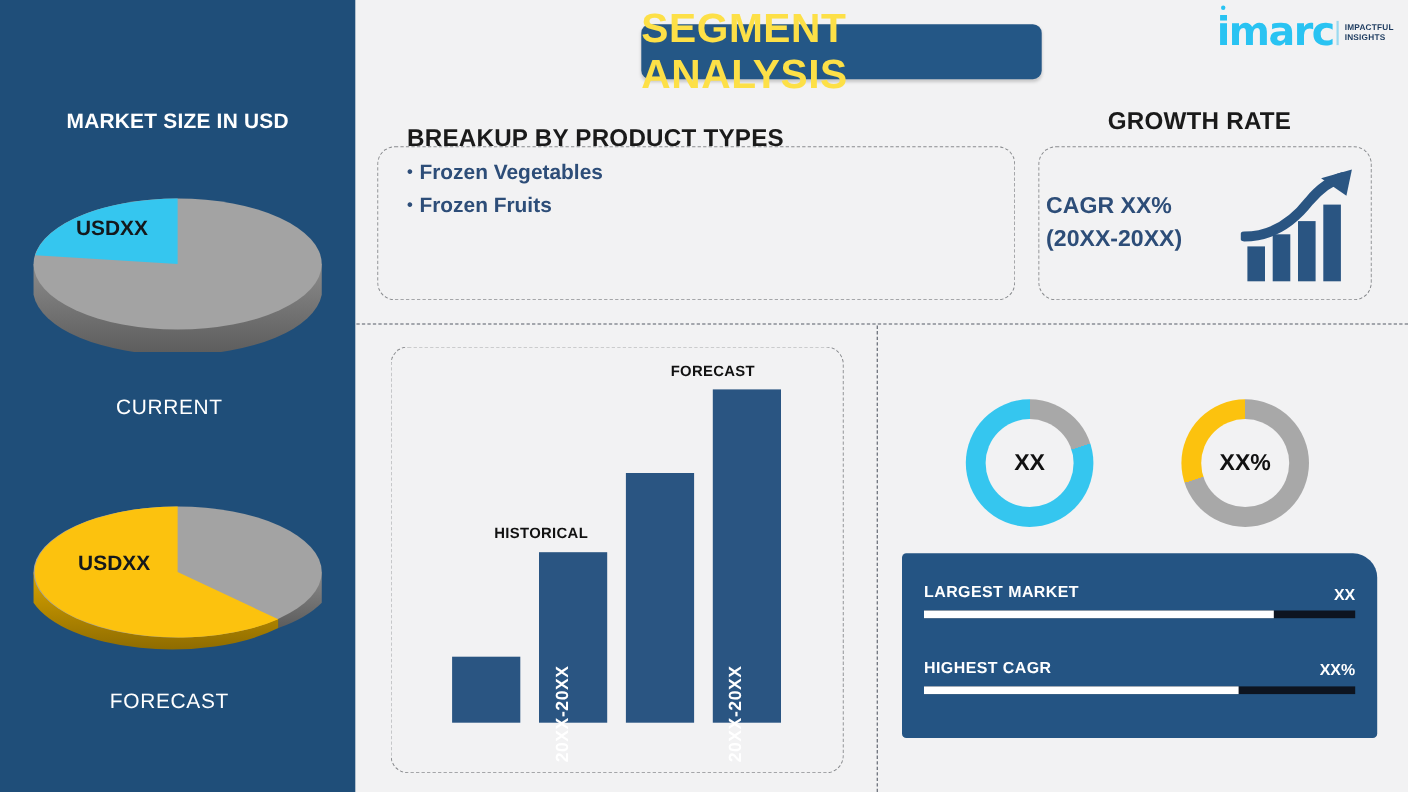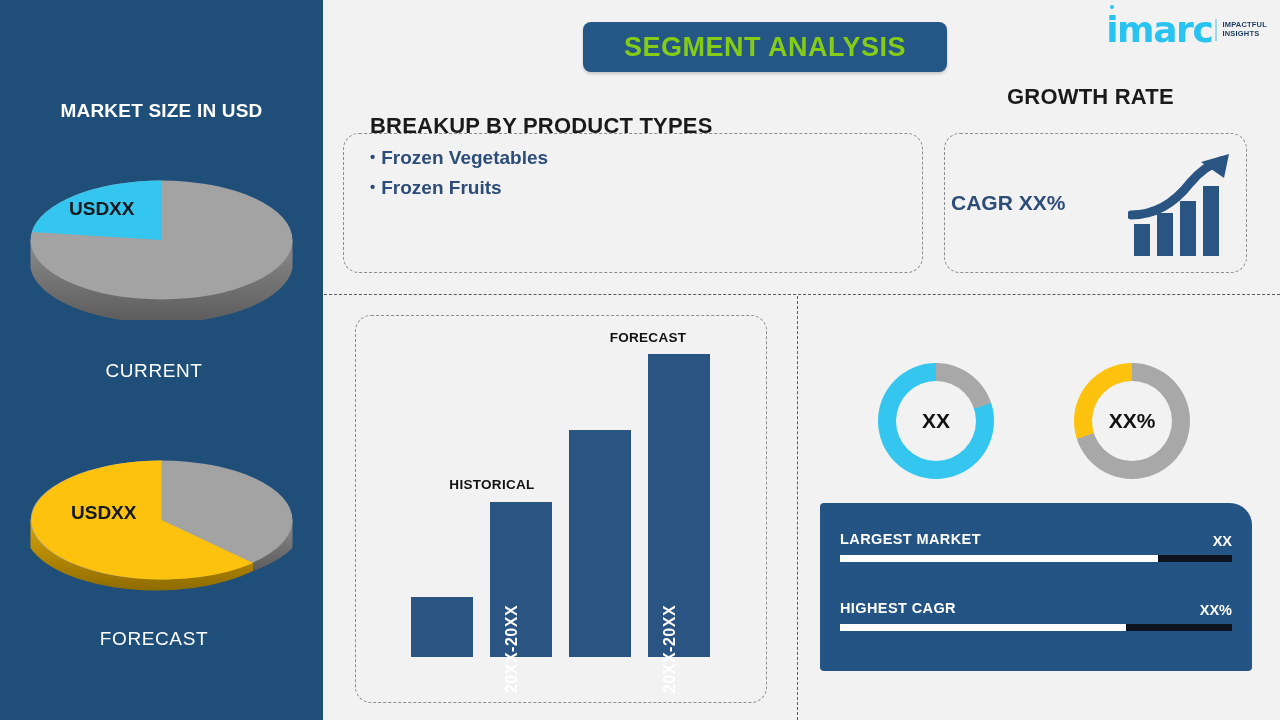--- a/index.html
+++ b/index.html
@@ -64,22 +64,22 @@
     left: 583px; top: 22px;
     width: 364px; height: 50px;
     background: #245786;
     border-radius: 8px;
     display: flex;
     align-items: center;
     justify-content: center;
     box-shadow: 0 2px 3px rgba(0,0,0,0.18);
   }
   #header-banner span {
-    color: #84cc16;
-    font-size: 27px;
+    color: #fde047;
+    font-size: 37px;
     font-weight: bold;
     letter-spacing: 0.5px;
   }
 
   
   #logo {
     position: absolute;
     right: 13px; top: 14px;
     display: flex;
     align-items: center;
@@ -364,26 +364,27 @@
 
   <div class="section-title" style="left:370px; top:113px;">BREAKUP BY PRODUCT TYPES</div>
 
   <div class="dashed-box" id="breakup-box">
     <ul id="breakup-list">
       <li>Frozen Vegetables</li>
       <li>Frozen Fruits</li>
     </ul>
   </div>
 
-  <div class="section-title" style="left:1007px; top:84px;">GROWTH RATE</div>
+  <div class="section-title" style="left:1007px; top:97px;">GROWTH RATE</div>
 
   <div class="dashed-box" id="growth-box">
     <div id="growth-inner">
       <div id="cagr-text">
         <div>CAGR XX%</div>
+        <div>(20XX-20XX)</div>
       </div>
     </div>
     <div id="growth-icon">
       <svg width="105" height="105" viewBox="0 0 105 105">
 
         <rect x="6" y="73" width="16" height="32" fill="#2a5582"></rect>
         <rect x="29" y="62" width="16" height="43" fill="#2a5582"></rect>
         <rect x="52" y="50" width="16" height="55" fill="#2a5582"></rect>
         <rect x="75" y="35" width="16" height="70" fill="#2a5582"></rect>
 

